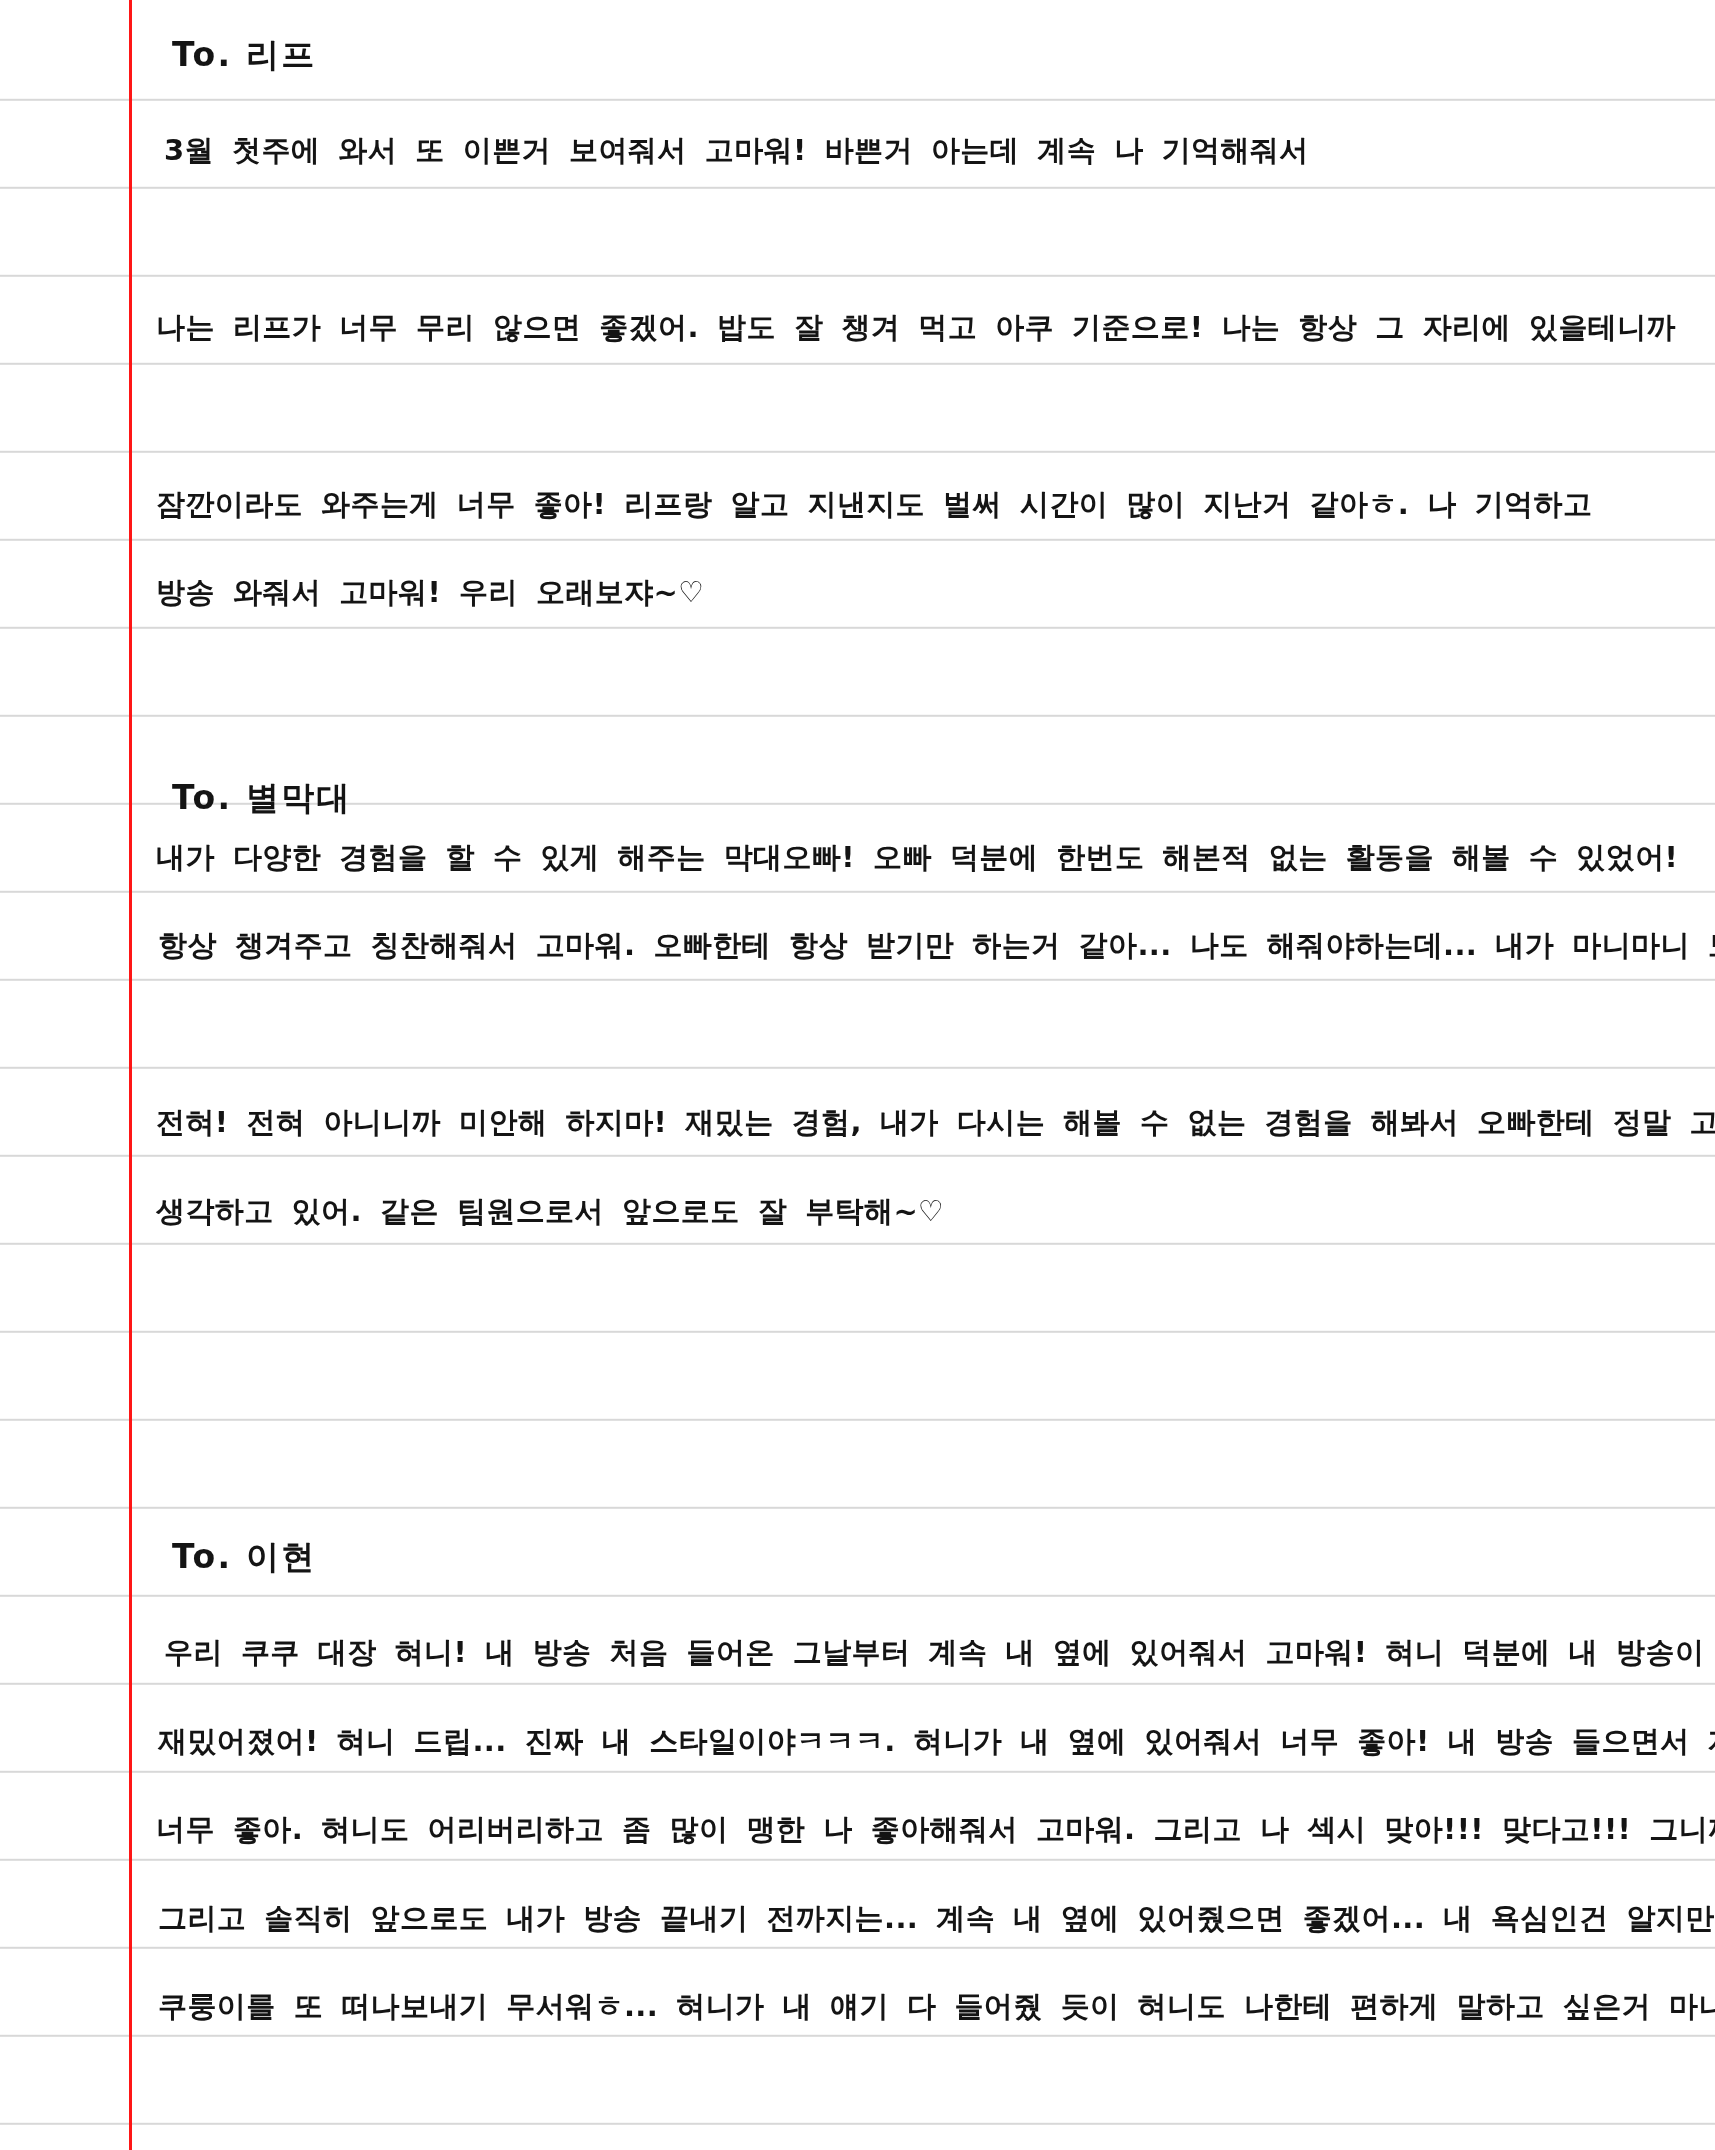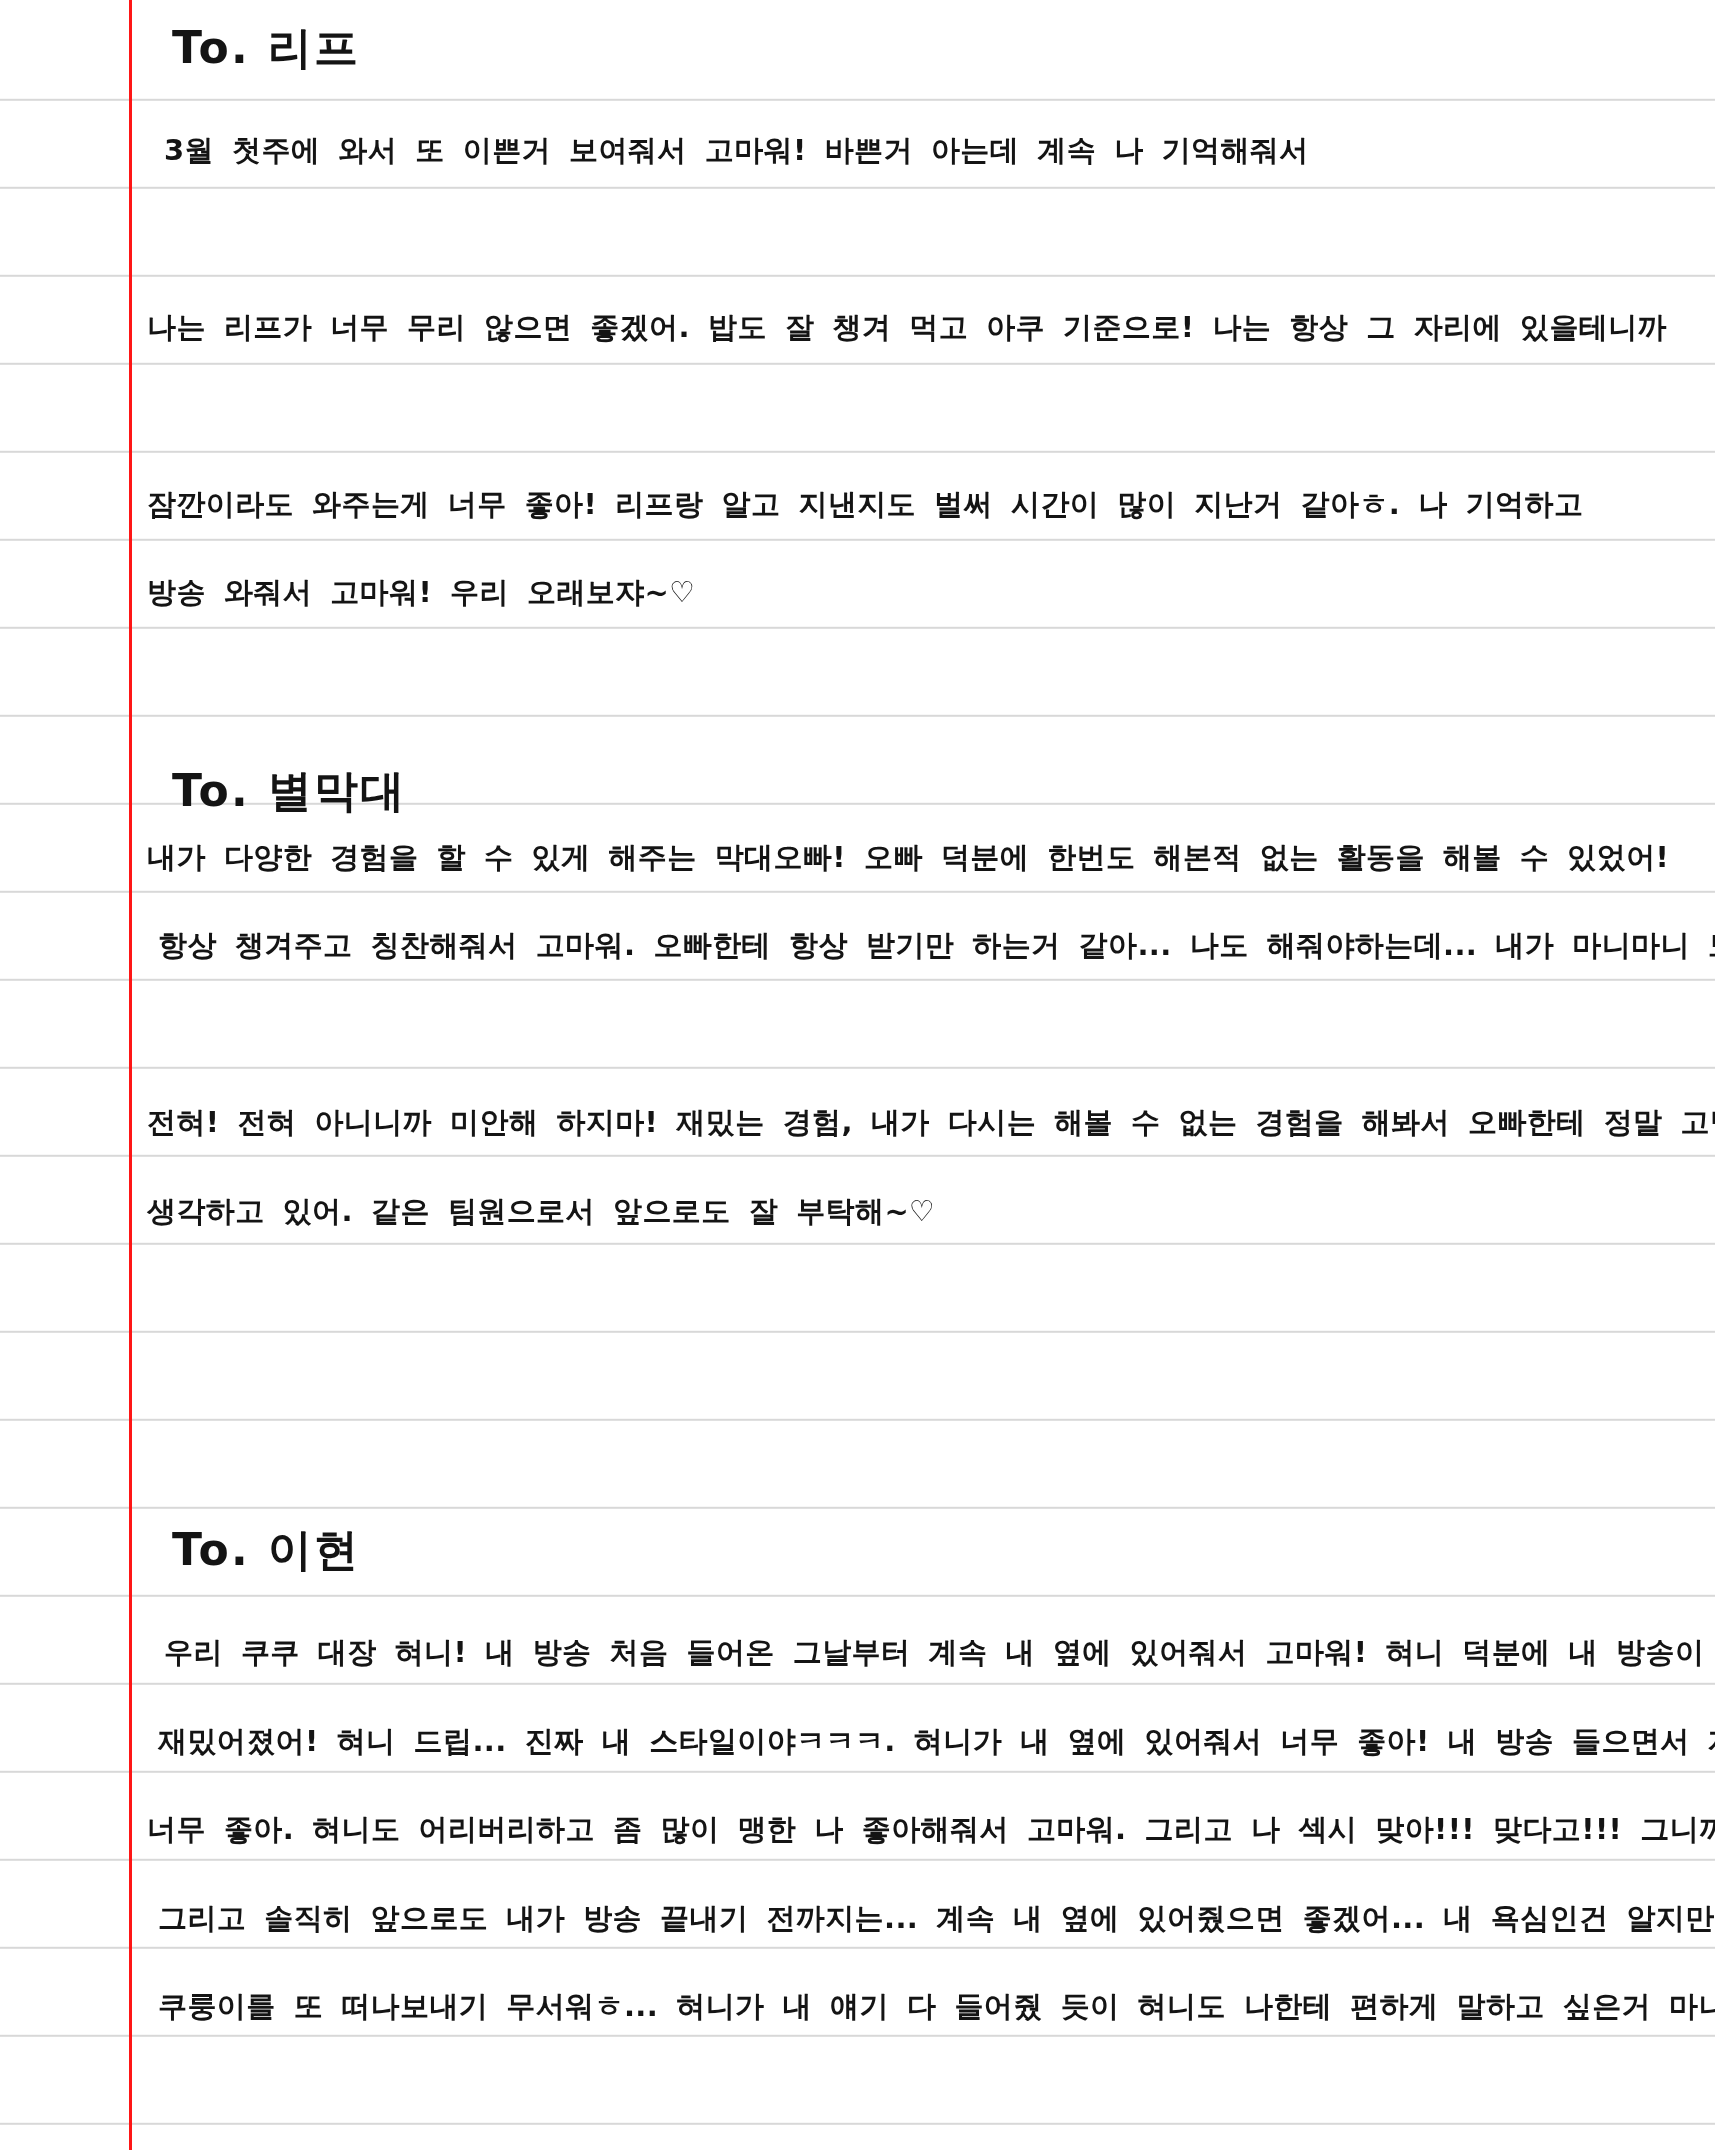--- a/index.html
+++ b/index.html
@@ -41,35 +41,35 @@
     height: 88px;
     display: flex;
     align-items: flex-end;
     box-sizing: border-box;
     padding: 0 7.6px 18px 21px;
     white-space: nowrap;
     overflow: visible;
     z-index: 1;
   }
   .letter-title {
-    font-size: 44px;
+    font-size: 33px;
     font-weight: 600;
     letter-spacing: 2.3px;
     padding-left: 40px;
     padding-bottom: 23px;
   }
   .letter-line {
     font-size: 29px;
     font-weight: 700;
     letter-spacing: 0.4px;
     word-spacing: 7.6px;
   }
   
   .indent-a { padding-left: 32px; }
-  .indent-b { padding-left: 15px; }
+  .indent-b { padding-left: 24px; }
   .indent-c { padding-left: 26px; }
 </style>
 </head>
 <body>
 
 <div class="paper">
   <div class="margin-line"></div>
 
   <div class="row letter-title" style="top:12.8px">To. 리프</div>
   <div class="row letter-line indent-a" style="top:101px">3월 첫주에 와서 또 이쁜거 보여줘서 고마워! 바쁜거 아는데 계속 나 기억해줘서</div>

